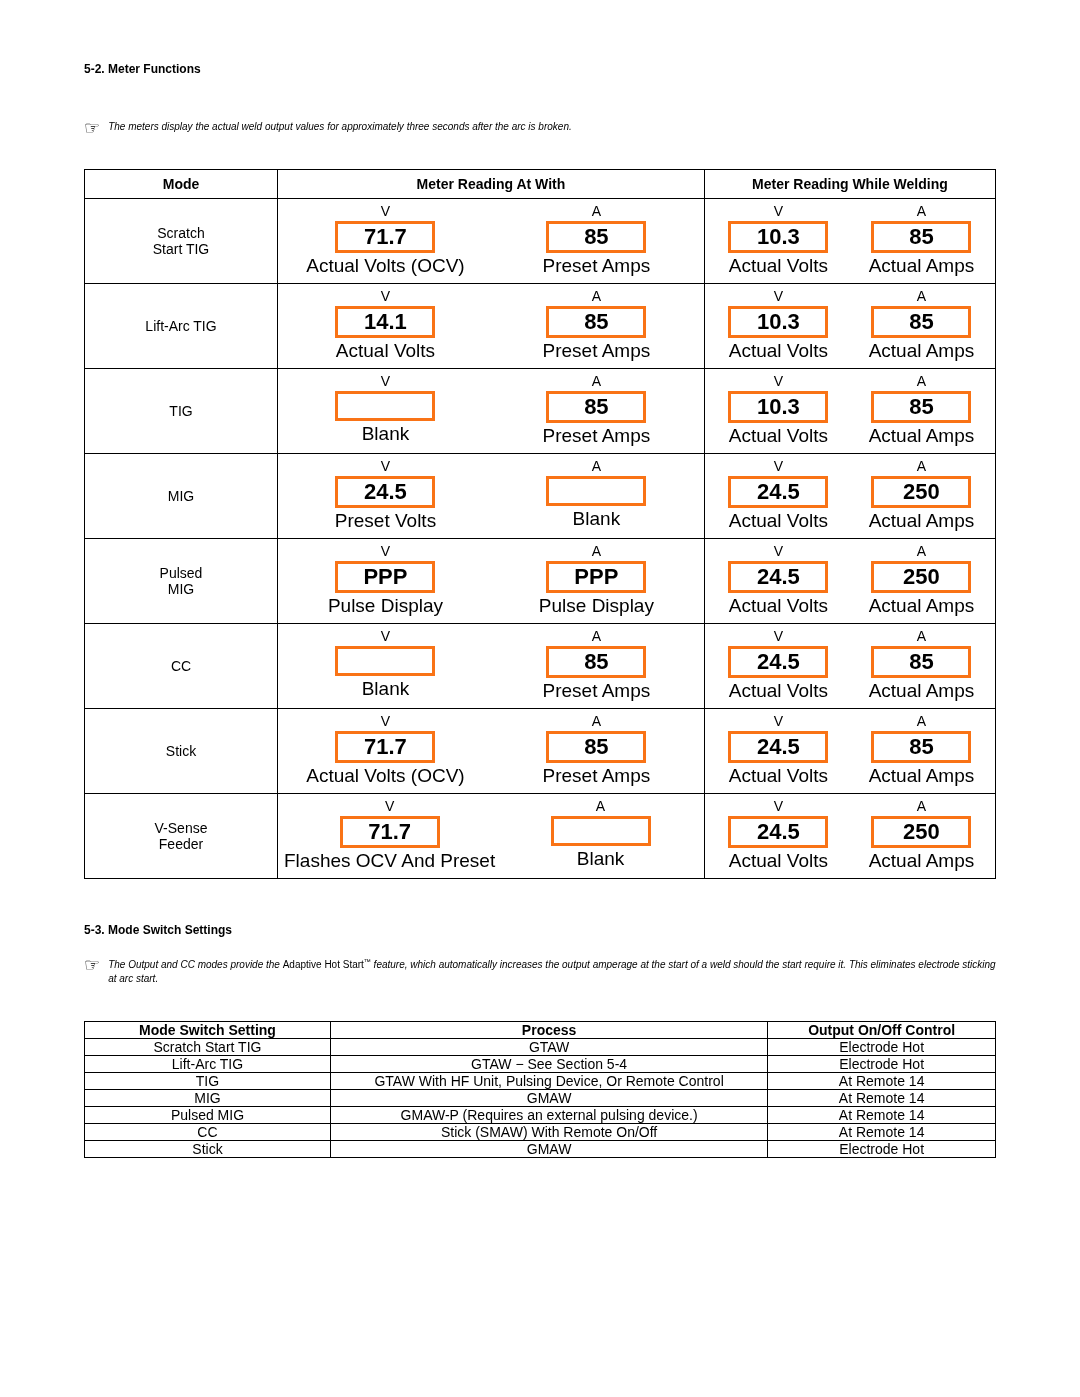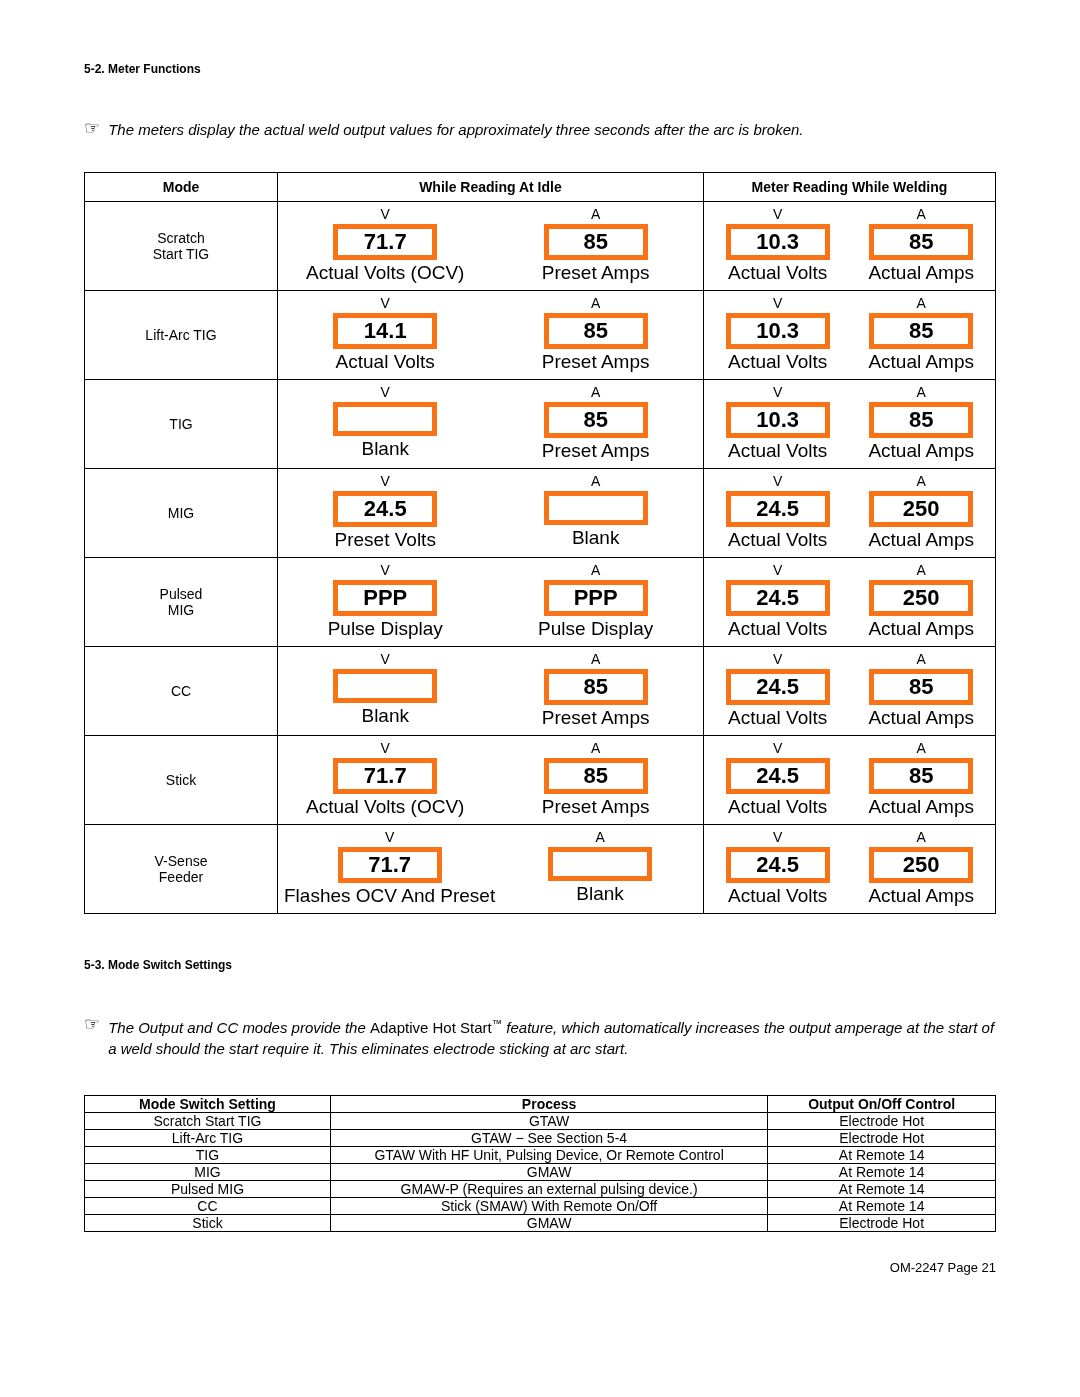--- a/index.html
+++ b/index.html
@@ -29,21 +29,21 @@
     margin-bottom: 32px;
   }
   .hand-icon {
     flex: 0 0 auto;
     font-size: 18px;
     line-height: 1;
     margin-top: -1px;
   }
   .note {
     font-style: italic;
-    font-size: 15px;
+    font-size: 10px;
     line-height: 1.35;
   }
   .note .plain {
     font-style: normal;
   }
   sup { font-size: 0.7em; }
 
   
   table.meter {
     width: 100%;
@@ -81,42 +81,42 @@
     flex: 1 1 0;
     display: flex;
     flex-direction: column;
     align-items: center;
   }
   .r-top {
     font-size: 14px;
     margin-bottom: 2px;
   }
   .r-box {
-    border: 5px solid #f97316;
+    border: 3px solid #f97316;
     min-width: 78px;
     min-height: 24px;
     display: flex;
     align-items: center;
     justify-content: center;
     font-weight: bold;
     font-size: 22px;
     padding: 0 8px;
     margin-bottom: 2px;
   }
   .r-bot {
     font-size: 19px;
     text-align: center;
     white-space: nowrap;
   }
   .mode-lines span { display: block; }
 
   
   h2.second {
     margin-top: 44px;
-    margin-bottom: 44px;
+    margin-bottom: 20px;
   }
   table.modes {
     width: 100%;
     border-collapse: collapse;
     margin-top: 36px;
   }
   table.modes th, table.modes td {
     border: 1px solid #000;
     font-size: 14px;
     padding: 0 10px;
@@ -144,21 +144,21 @@
 
   <div class="note-row">
     <span class="hand-icon">☞</span>
     <span class="note">The meters display the actual weld output values for approximately three seconds after the arc is broken.</span>
   </div>
 
   <table class="meter">
     <thead>
       <tr>
         <th>Mode</th>
-        <th class="col-idle">While Reading At Idle</th>
+        <th class="col-idle">Meter Reading At With</th>
         <th class="col-weld">Meter Reading While Welding</th>
       </tr>
     </thead>
     <tbody id="meter-tbody">
         <tr>
           <td class="mode-cell">
             <div class="mode-lines">
               <span>Scratch</span>
               <span>Start TIG</span>
             </div>
@@ -496,15 +496,14 @@
           <td>At Remote 14</td>
         </tr>
         <tr>
           <td>Stick</td>
           <td>GMAW</td>
           <td>Electrode Hot</td>
         </tr>
       </tbody>
   </table>
 
-  <div class="footer">OM-2247 Page 21</div>
 
 </div>
 
 </body></html>

